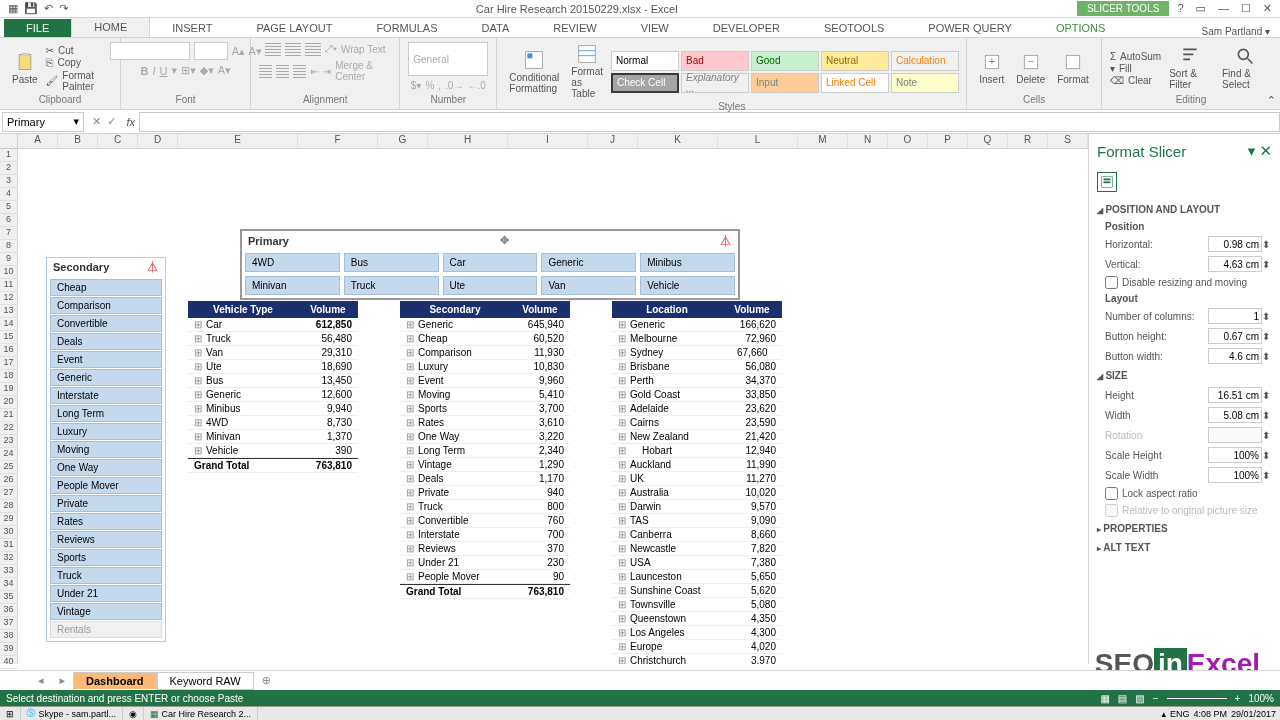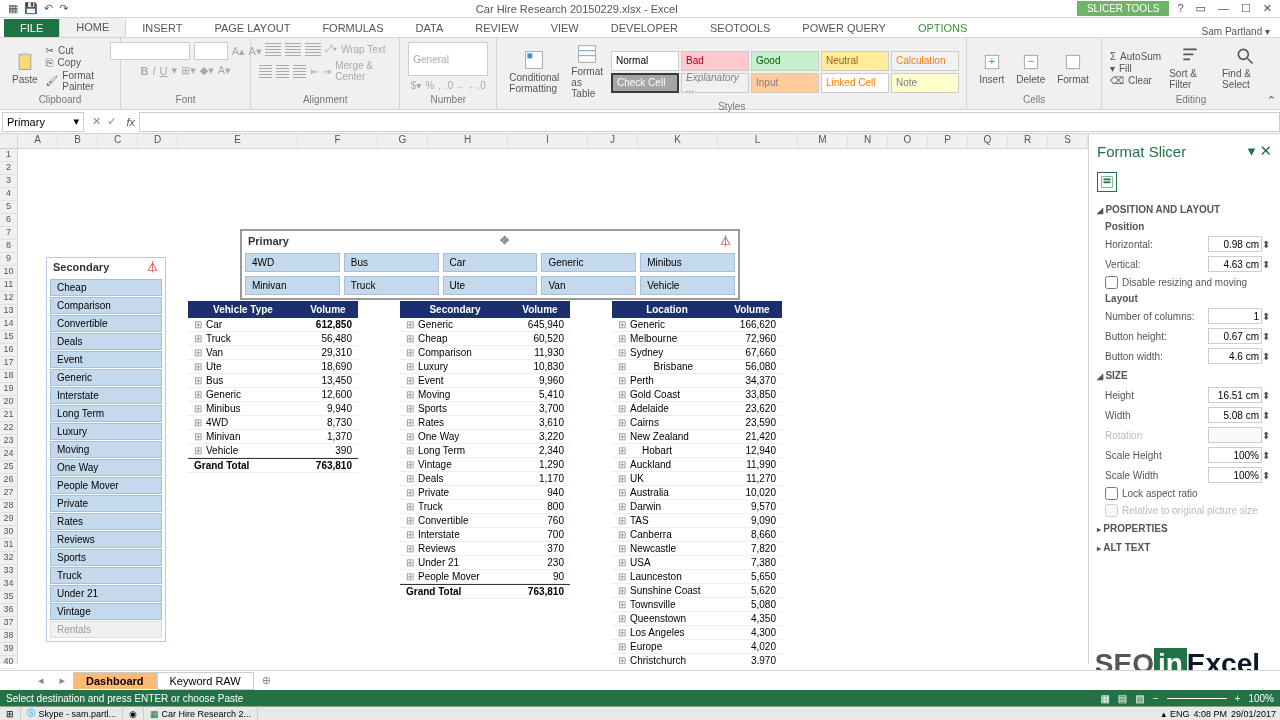--- a/index.html
+++ b/index.html
@@ -8,21 +8,21 @@
 
 .titlebar { height: 18px; background: #fff; display: flex; align-items: center; border-bottom: 1px solid #d4d4d4; font-size: 11px; }
 .qat { display: flex; gap: 6px; padding: 0 8px; align-items: center; }
 .qat span { color: #555; cursor: pointer; }
 .titlebar .title { flex: 1; text-align: center; color: #555; }
 .slicer-tools { background: #6fb366; color: #fff; padding: 2px 10px; font-size: 10px; }
 .win-controls { display: flex; gap: 12px; padding: 0 8px; color: #555; }
 
 
 .ribbon-tabs { height: 20px; display: flex; align-items: flex-end; background: #fff; border-bottom: 1px solid #d4d4d4; padding-left: 4px; }
-.ribbon-tabs .tab { padding: 3px 16px; font-size: 11px; color: #555; cursor: pointer; }
+.ribbon-tabs .tab { padding: 3px 22px; font-size: 11px; color: #555; cursor: pointer; }
 .ribbon-tabs .tab.file { background: #217346; color: #fff; }
 .ribbon-tabs .tab.active { border: 1px solid #d4d4d4; border-bottom-color: #f0f0f0; background: #f0f0f0; }
 .ribbon-tabs .tab.green { color: #3a8e3a; }
 .ribbon-tabs .user { margin-left: auto; padding-right: 10px; font-size: 10px; color: #555; }
 
 
 .ribbon { height: 72px; background: #f0f0f0; border-bottom: 1px solid #d4d4d4; display: flex; position: relative; }
 .ribbon-group { border-right: 1px solid #d4d4d4; padding: 4px 8px; display: flex; flex-direction: column; justify-content: space-between; }
 .ribbon-group .label { text-align: center; font-size: 10px; color: #777; }
 .ribbon-group .body { flex: 1; display: flex; align-items: center; gap: 4px; }
@@ -116,21 +116,21 @@
 .status-bar .right { margin-left: auto; display: flex; gap: 8px; align-items: center; }
 
 
 .taskbar { position: absolute; bottom: 0; left: 0; right: 0; height: 14px; background: #e8e8e8; border-top: 1px solid #999; display: flex; align-items: stretch; font-size: 9px; }
 .taskbar-btn { padding: 0 6px; display: flex; align-items: center; gap: 3px; border-right: 1px solid #ccc; cursor: pointer; }
 .taskbar .tray { margin-left: auto; display: flex; align-items: center; gap: 4px; padding: 0 4px; }
 
 
 .logo { position: absolute; right: 20px; bottom: 40px; font-size: 28px; font-weight: 700; color: #555; }
 .logo .in { background: #217346; color: #fff; padding: 0 4px; }
-.logo .excel { color: #0f172a; text-decoration: underline; }
+.logo .excel { color: #a21caf; text-decoration: underline; }
 
 
 svg.ico { width: 14px; height: 14px; }
 </style>
 </head>
 <body>
 
 <div class="titlebar">
   <div class="qat">
     <span>▦</span>
@@ -645,25 +645,25 @@
             <div class="val" style="width:60px;">166,620</div>
           </div>
           <div class="pivot-row">
             <div class="expand">⊞</div>
             <div style="width:100px;">Melbourne</div>
             <div class="val" style="width:60px;">72,960</div>
           </div>
           <div class="pivot-row">
             <div class="expand">⊞</div>
             <div style="width:100px;">Sydney</div>
-            <div class="val" style="width:60px;">67,660</div>
-          </div>
-          <div class="pivot-row">
-            <div class="expand">⊞</div>
-            <div style="width:100px;text-align:center;">Brisbane</div>
+            <div class="val" style="width:60px;text-align:center;">67,660</div>
+          </div>
+          <div class="pivot-row">
+            <div class="expand">⊞</div>
+            <div style="width:100px;">Brisbane</div>
             <div class="val" style="width:60px;">56,080</div>
           </div>
           <div class="pivot-row">
             <div class="expand">⊞</div>
             <div style="width:100px;">Perth</div>
             <div class="val" style="width:60px;">34,370</div>
           </div>
           <div class="pivot-row">
             <div class="expand">⊞</div>
             <div style="width:100px;">Gold Coast</div>

